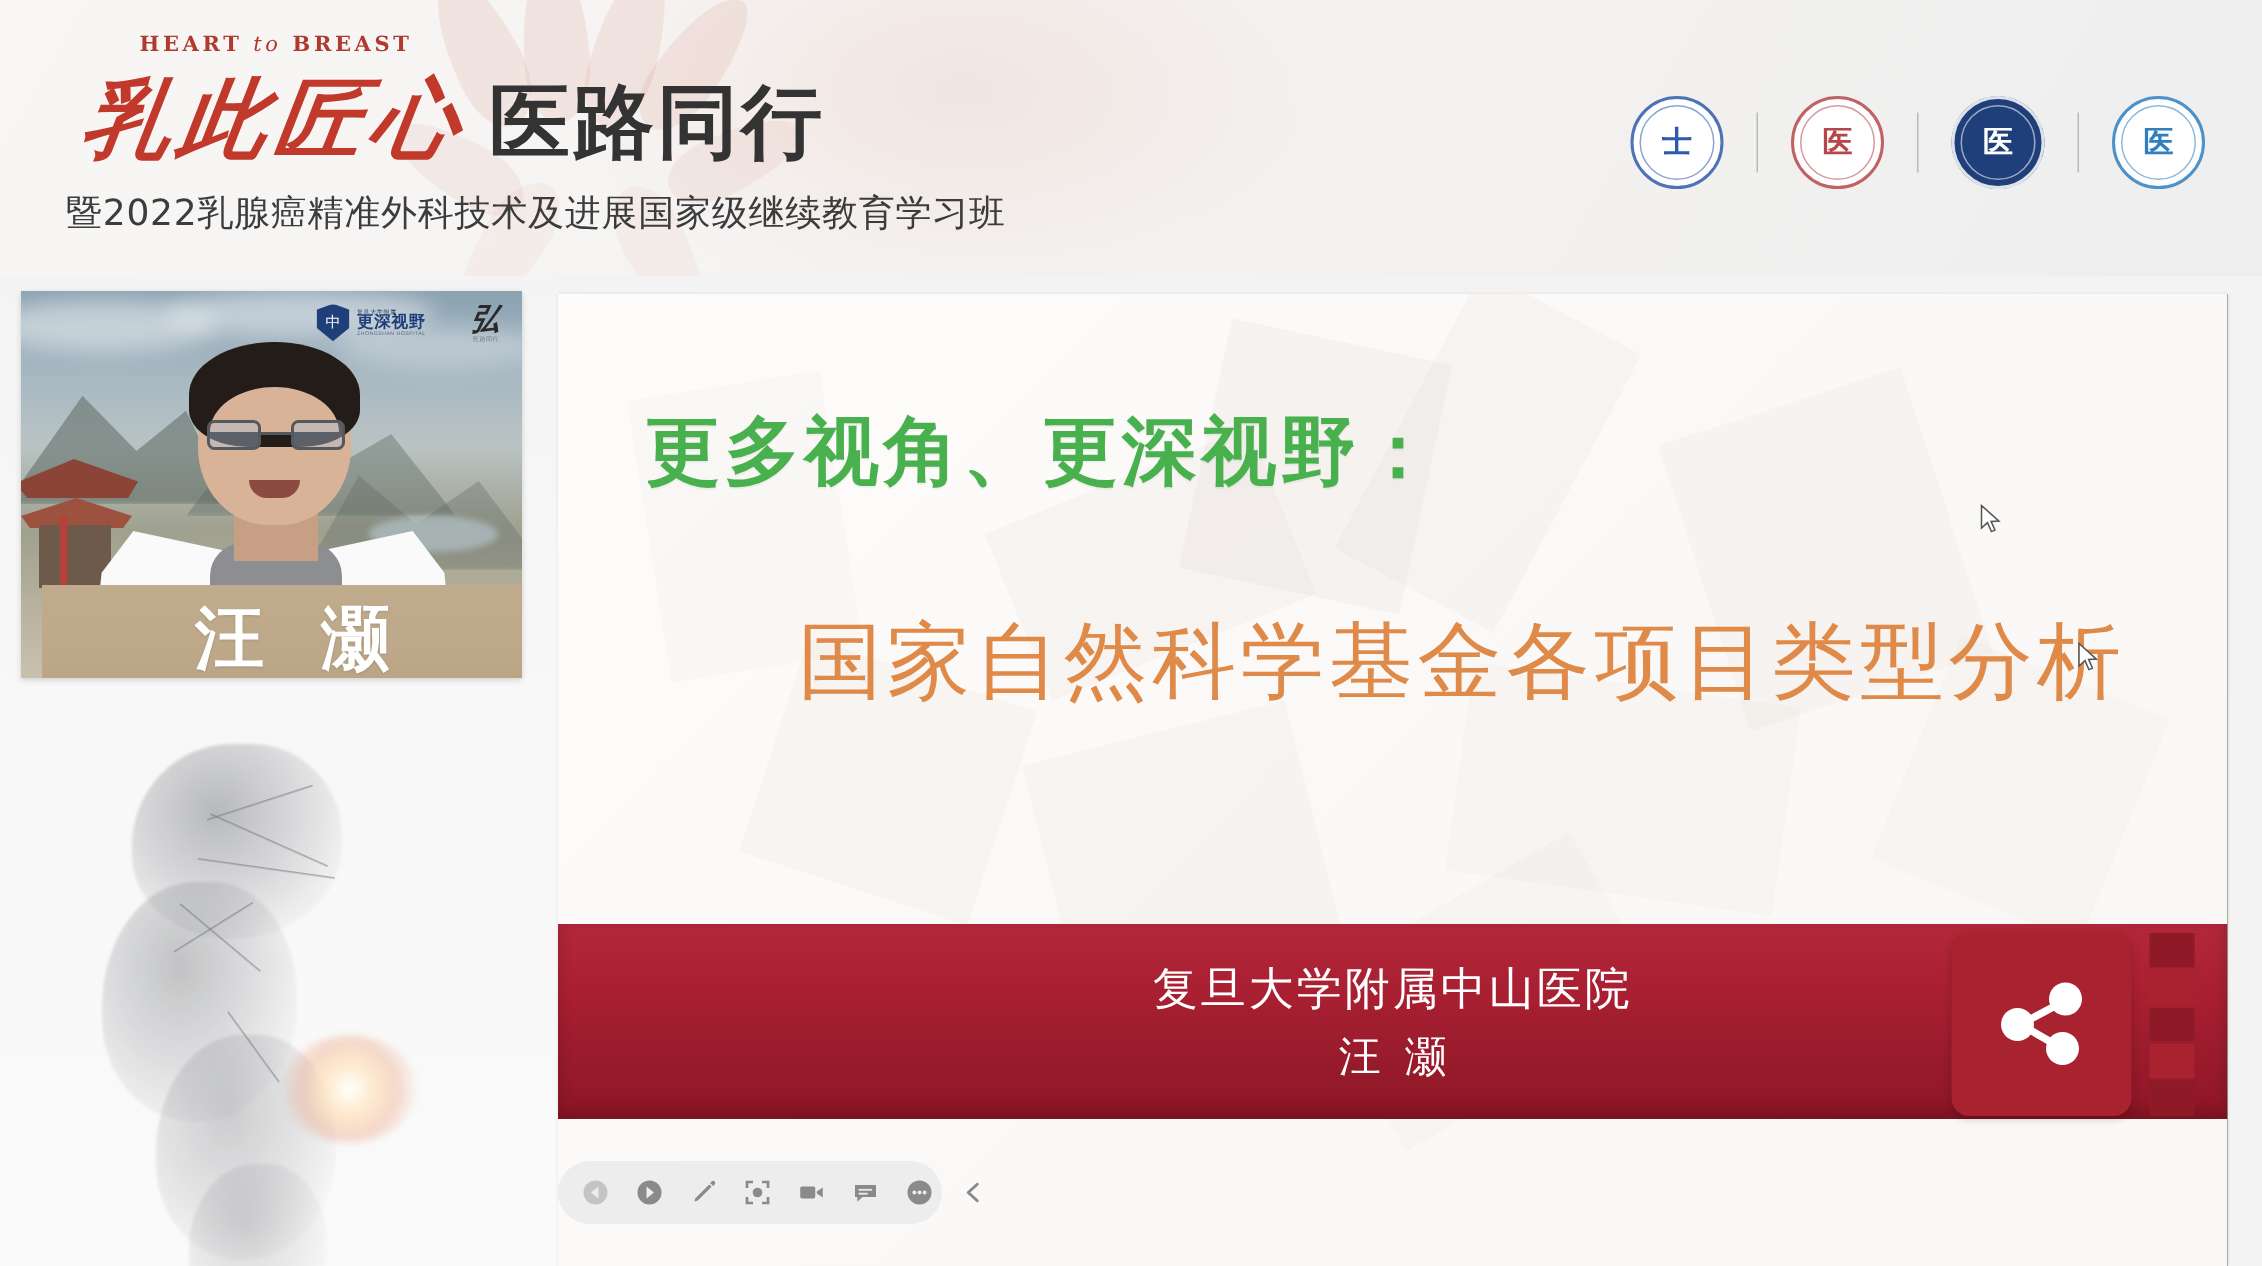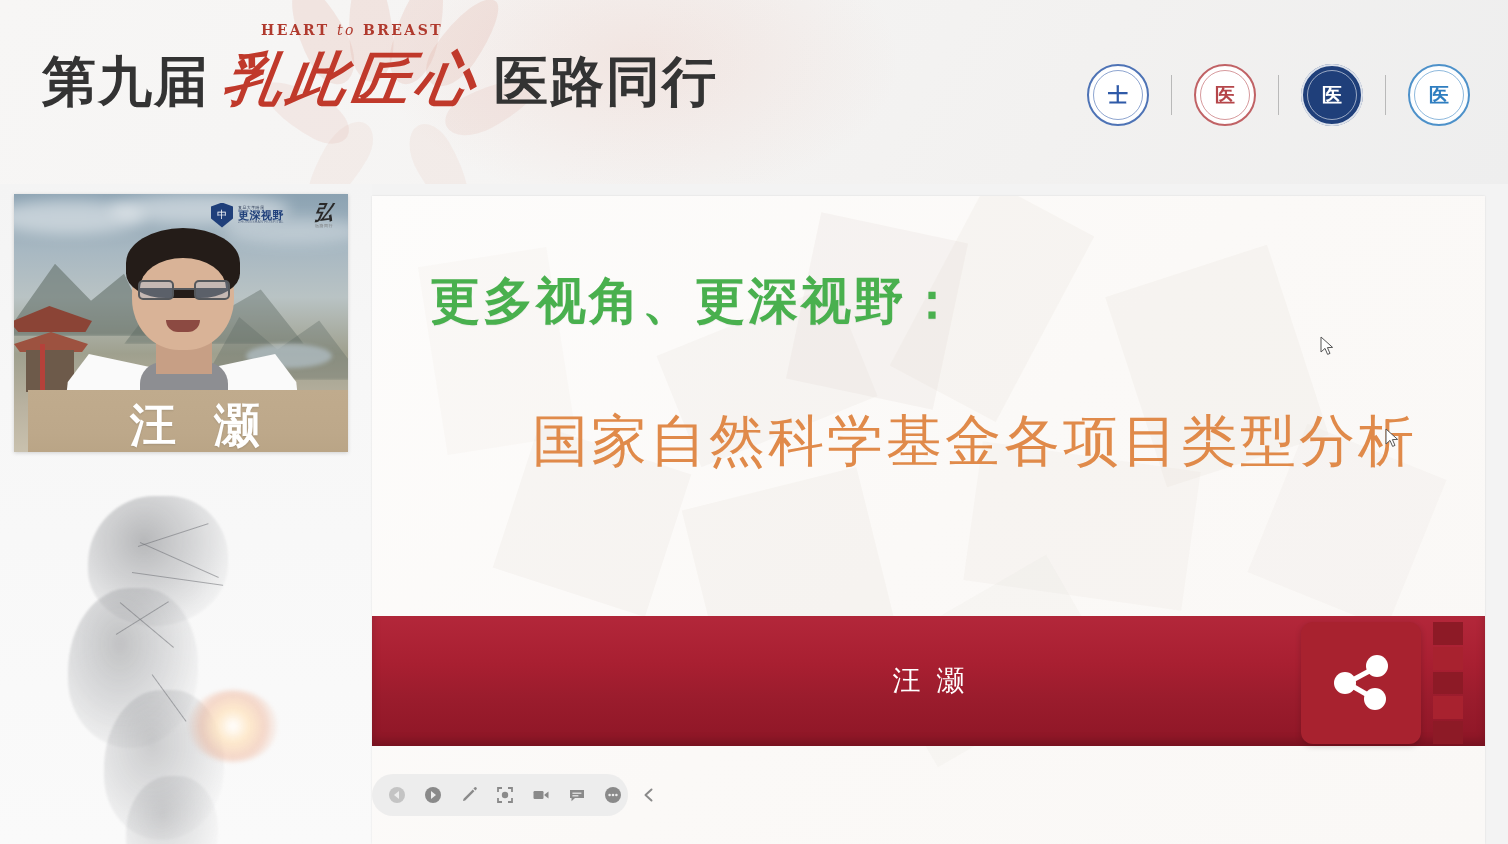--- a/index.html
+++ b/index.html
@@ -450,32 +450,32 @@
     <div class="petal p1"></div>
     <div class="petal p2"></div>
     <div class="petal p3"></div>
     <div class="petal p4"></div>
     <div class="petal p5"></div>
     <div class="petal p6"></div>
     <div class="petal p7"></div>
     <div class="petal p8"></div>
 
     <div class="event-title-row">
-      <span class="title-dark">第九届</span>
       <span class="calligraphy-wrap">
         <span class="heart-to-breast">
           <span>HEART</span>
           <span class="ital">to</span>
           <span>BREAST</span>
         </span>
         <span class="calligraphy">乳此匠心</span>
       </span>
       <span class="title-dark">医路同行</span>
     </div>
 
+    <div class="event-subtitle">暨2022乳腺癌精准外科技术及进展国家级继续教育学习班</div>
 
     <div class="logo-strip">
       <div class="logo-badge lg1">
         <span class="ring"></span>
         <span class="ring2"></span>
         <span class="core">士</span>
       </div>
       <div class="logo-div"></div>
       <div class="logo-badge lg2">
         <span class="ring"></span>
@@ -575,20 +575,21 @@
     <div class="poly" style="left:600px;top:260px;width:220px;height:140px;transform:rotate(8deg);opacity:.35;"></div>
     <div class="poly" style="left:760px;top:70px;width:170px;height:200px;transform:rotate(-18deg);opacity:.45;"></div>
     <div class="poly" style="left:900px;top:250px;width:150px;height:160px;transform:rotate(22deg);opacity:.38;"></div>
     <div class="poly" style="left:520px;top:400px;width:200px;height:130px;transform:rotate(-30deg);opacity:.30;"></div>
     <div class="poly" style="left:60px;top:60px;width:130px;height:190px;transform:rotate(-9deg);opacity:.28;"></div>
 
     <div class="slide-title-green">更多视角、更深视野：</div>
     <div class="slide-title-orange">国家自然科学基金各项目类型分析</div>
 
     <div class="slide-footer">
+      <span class="aff">复旦大学附属中山医院</span>
       <span class="spk">汪灏</span>
     </div>
 
     <div class="share-btn">
       <svg width="66" height="62" viewBox="0 0 66 62" aria-hidden="true">
         <line x1="19" y1="31" x2="47" y2="16" stroke="#ffffff" stroke-width="5"></line>
         <line x1="19" y1="31" x2="45" y2="46" stroke="#ffffff" stroke-width="5"></line>
         <circle cx="17" cy="31" r="11" fill="#ffffff"></circle>
         <circle cx="49" cy="14" r="11" fill="#ffffff"></circle>
         <circle cx="47" cy="47" r="11" fill="#ffffff"></circle>

